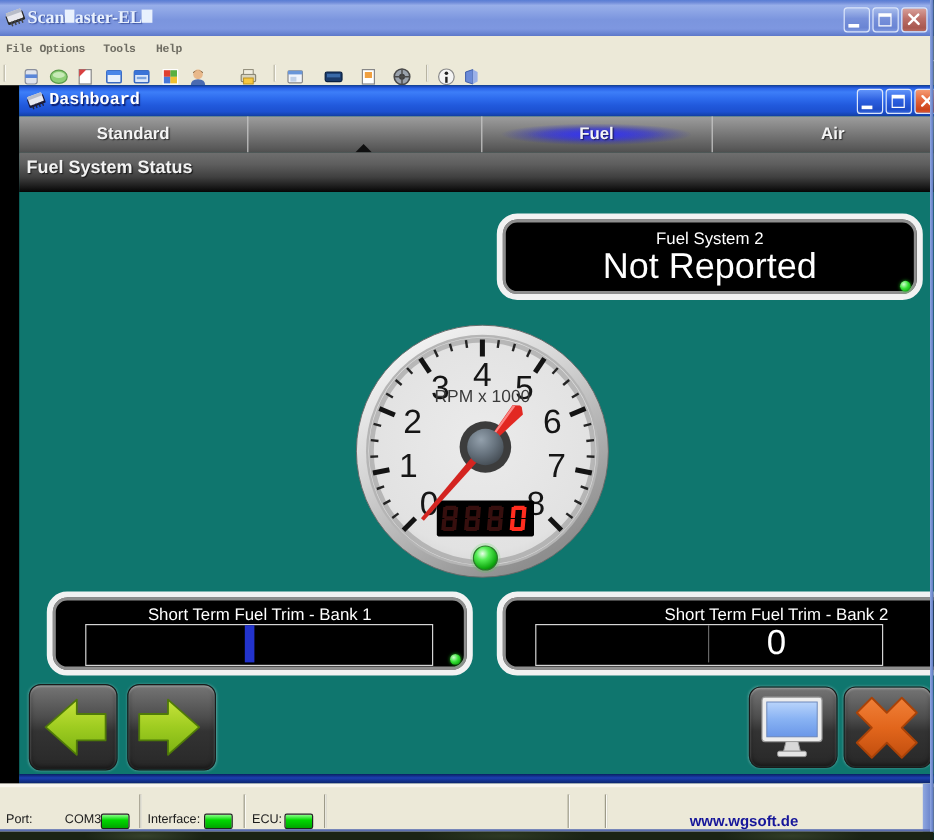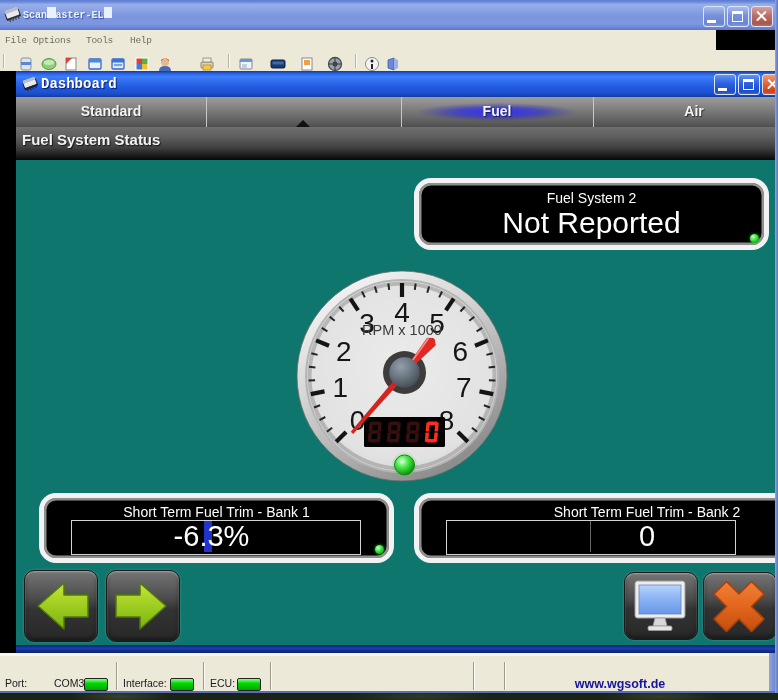--- a/index.html
+++ b/index.html
@@ -2,35 +2,35 @@
 <html><head>
 <meta charset="utf-8">
 <style>
 html,body{margin:0;padding:0;}
 body{width:778px;height:700px;overflow:hidden;background:#000;font-family:"Liberation Sans",sans-serif;}
 #scr{position:absolute;top:0;left:0;width:778px;height:700px;overflow:hidden;}
 .abs{position:absolute;}
 
 #mtitle{left:0;top:0;width:778px;height:30px;
 background:linear-gradient(180deg,#587dd4 0%,#6c89d8 6%,#97aee9 15%,#8fa7e6 28%,#7b95de 55%,#7e97e0 80%,#6a86d4 92%,#5c77c8 100%);}
-#mtitle .ttext{left:23px;top:7px;font-family:Liberation Mono, monospace;font-weight:bold;font-size:10px;color:#e9f1fd;letter-spacing:0px;text-shadow:1px 1px 1px rgba(20,40,120,.6);}
+#mtitle .ttext{left:23px;top:7px;font-family:Liberation Serif, serif;font-weight:bold;font-size:15px;color:#e9f1fd;letter-spacing:0px;text-shadow:1px 1px 1px rgba(20,40,120,.6);}
 .mblock{display:inline-block;width:8.5px;height:11px;background:#e9f1fd;vertical-align:0px;}
 
 .xpb{width:20px;height:19px;border-radius:3px;border:1px solid #dce6fa;}
 .xpb.inact1{background:linear-gradient(180deg,#a7bcec,#7790da 45%,#6a85d4 85%,#7e97de);}
 .xpb.inact2{background:linear-gradient(180deg,#d8a09a,#bc6f68 45%,#a85850 85%,#b86a60);}
 .xpb.act1{background:linear-gradient(180deg,#5f93fa,#2d60e0 45%,#1d4cc8 85%,#3464d8);}
 .xpb.act2{background:linear-gradient(180deg,#f49a72,#e4653a 45%,#cc431a 85%,#dd5830);}
 .gmin{position:absolute;left:3px;bottom:3px;width:9px;height:3px;background:#fff;}
 .gmax{position:absolute;left:4px;top:4px;width:9px;height:7px;border:1px solid #fff;border-top:3px solid #fff;}
 .gx1,.gx2{position:absolute;left:3px;top:8px;width:13px;height:2.4px;background:#fff;border-radius:1px;}
 .gx1{transform:rotate(45deg);}
 .gx2{transform:rotate(-45deg);}
 
-#menubar{left:0;top:30px;width:716px;height:20px;background:#ece9d8;border-bottom:1px solid #e2dfcd;}
+#menubar{left:0;top:30px;width:778px;height:20px;background:#ece9d8;border-bottom:1px solid #e2dfcd;font-weight:bold;}
 #menubar span{position:absolute;top:5px;font-family:"Liberation Mono",monospace;font-size:9.5px;color:#6e6c62;letter-spacing:-0.3px;}
 #toolbar{left:0;top:50px;width:778px;height:21px;background:#ece9d8;}
 .tsep{position:absolute;top:4px;width:1px;height:14px;background:#b8b4a2;border-right:1px solid #fbfaf4;}
 
 #dwin{left:16px;top:71px;width:778px;height:582px;background:#0f766e;}
 #dtitle{left:0;top:0;width:776px;height:26px;
 background:linear-gradient(180deg,#12379e 0%,#2a63e8 10%,#3d7ef8 22%,#2e6cee 42%,#2159dc 65%,#1c50d0 85%,#1543ae 96%,#0f3a9a 100%);}
 #dtitle .ttext{left:25px;top:5px;font-family:"Liberation Mono",monospace;font-weight:bold;font-size:14px;color:#fff;text-shadow:1px 1px 1px rgba(0,0,60,.7);}
 #dright{left:769px;top:0;width:6px;height:582px;background:linear-gradient(90deg,#2e5ad8,#1a44b8 60%,#102e90);}
 #dbottom{left:0;top:574px;width:776px;height:8px;background:linear-gradient(180deg,#091f63,#1c3fb0 40%,#12308c 70%,#0a2468);}
@@ -356,21 +356,20 @@
 <polygon points="13,-2.8 41,-5.8 45,-1 45,1 41,5.8 13,2.8" fill="#e22822"></polygon>
 <polygon points="13,-2.6 41,-5.4 42,-3.5 14,-0.9" fill="#ff9090" opacity="0.9"></polygon>
 </g>
 <circle cx="108.5" cy="103.5" r="15.2" fill="url(#kn)"></circle>
 </svg></div>
 
     <div class="panel" style="left:23px;top:422px;width:345px;height:60px;">
       <div class="ptitle" style="top:6px">Short Term Fuel Trim - Bank 1</div>
       <div class="vbox" style="left:27px;top:22px;width:288px;height:33px;"></div>
       <div class="abs" style="left:160px;top:23px;width:8px;height:31px;background:#2233cc;"></div>
-      <div class="pvalue" style="top:22px;left:-5px;font-size:29px">-6.3%</div>
       <div class="led ledg" style="right:5px;bottom:4px"></div>
     </div>
     <div class="panel" style="left:398px;top:422px;width:345px;height:60px;padding-left:37px;">
       <div class="ptitle" style="top:6px">Short Term Fuel Trim - Bank 2</div>
       <div class="vbox" style="left:27px;top:22px;width:288px;height:33px;"></div>
       <div class="abs" style="left:171px;top:23px;width:1px;height:31px;background:#666;"></div>
       <div class="pvalue" style="top:22px;font-size:29px">0</div>
       <div class="led ledr" style="right:5px;bottom:4px"></div>
     </div>
 

